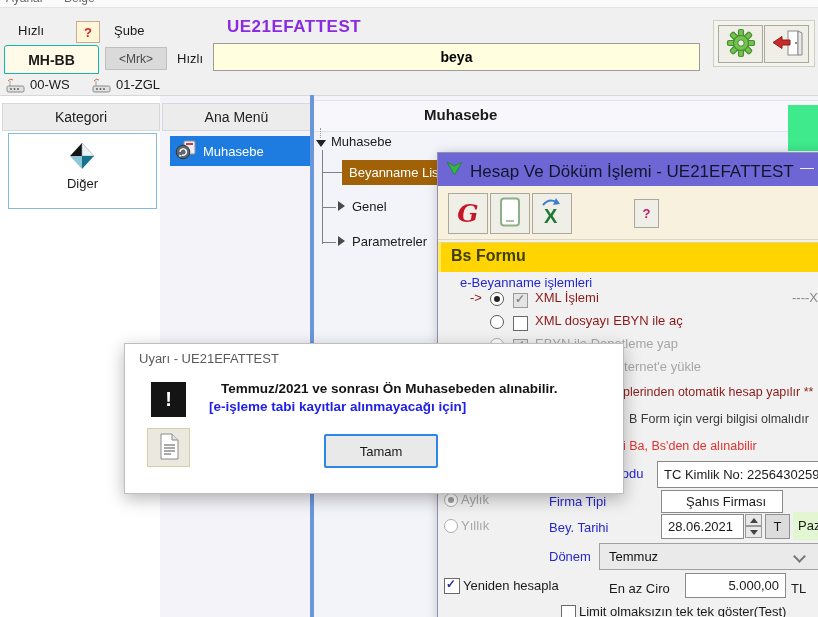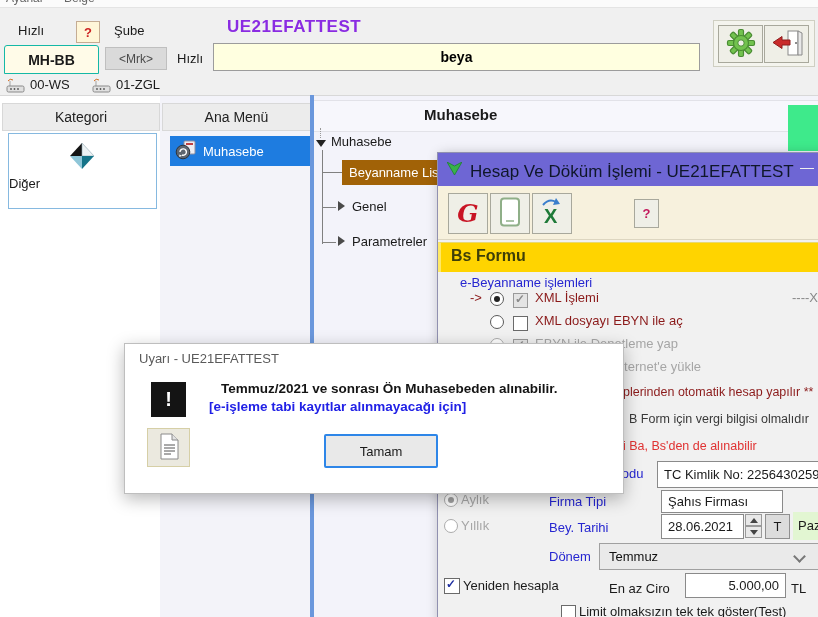--- a/index.html
+++ b/index.html
@@ -181,21 +181,21 @@
   <div class="colheader" style="left:2px;top:103px;width:156px;height:26px">Kategori</div>
   <div class="abs" id="diger-card">
     <span style="position:absolute;left:58px;top:7px">
       <svg width="30" height="30" viewBox="0 0 30 30">
         <polygon points="15,2 15,15 3,15" fill="#141414"></polygon>
         <polygon points="15,2 27,15 15,15" fill="#ECF2F4" stroke="#8FA6B0" stroke-width="0.6"></polygon>
         <polygon points="15,15 27,15 15,28" fill="#157489"></polygon>
         <polygon points="15,15 15,28 3,15" fill="#8FC6D8"></polygon>
       </svg>
     </span>
-    <span style="position:absolute;left:0;top:42px;width:100%;">Diğer</span>
+    <span style="position:absolute;left:0;top:42px;width:100%;text-align:center">Diğer</span>
   </div>
 
   <div class="abs" id="ana-col"></div>
   <div class="colheader" style="left:162px;top:103px;width:147px;height:26px">Ana Menü</div>
   <div class="abs" id="muh-item">
     <span style="margin-left:5px">
       <svg width="22" height="20" viewBox="0 0 22 20">
         <rect x="9" y="1" width="11" height="13" rx="1" fill="#EDEDF2" stroke="#8F8FA0"></rect>
         <rect x="11" y="3" width="7" height="2" fill="#C04040"></rect>
         <circle cx="8" cy="12" r="6.8" fill="#5E6670" stroke="#2F333A"></circle>
@@ -286,21 +286,21 @@
     <div class="lbl darkred" style="left:185px;top:232px;font-size:12.5px">plerinden otomatik hesap yapılır **</div>
     <div class="lbl" style="left:191px;top:259px;color:#3A3A3A;font-size:12.5px">B Form için vergi bilgisi olmalıdır</div>
     <div class="lbl" style="left:185px;top:286px;color:#E03232;font-size:12.5px">i Ba, Bs'den de alınabilir</div>
 
     <div class="lbl blue" style="left:175px;top:313px">Kodu</div>
     <div class="field" style="left:219px;top:308px;width:170px;height:27px;line-height:25px;padding-left:6px">TC Kimlik No: 2256430259</div>
 
     <div class="radio dis sel" style="left:6px;top:340px"></div>
     <div class="lbl graytx" style="left:23px;top:339px">Aylık</div>
     <div class="lbl blue" style="left:111px;top:341px">Firma Tipi</div>
-    <div class="field" style="left:223px;top:337px;width:122px;height:23px;line-height:21px;padding-left:6px">Şahıs Firması</div>
+    <div class="field" style="left:223px;top:337px;width:122px;height:23px;line-height:21px;padding-left:24px">Şahıs Firması</div>
 
     <div class="radio dis" style="left:6px;top:366px"></div>
     <div class="lbl graytx" style="left:23px;top:365px">Yıllık</div>
     <div class="lbl blue" style="left:111px;top:367px">Bey. Tarihi</div>
     <div class="field" style="left:223px;top:361px;width:83px;height:25px;line-height:23px;padding-left:6px">28.06.2021</div>
     <div class="abs" id="spinner" style="left:307px;top:361px;width:18px;height:25px">
       <div class="up" style="top:0"></div>
       <div class="dn" style="top:12px"></div>
     </div>
     <div id="t-btn" style="left:327px;top:361px;width:25px;height:25px">T</div>

